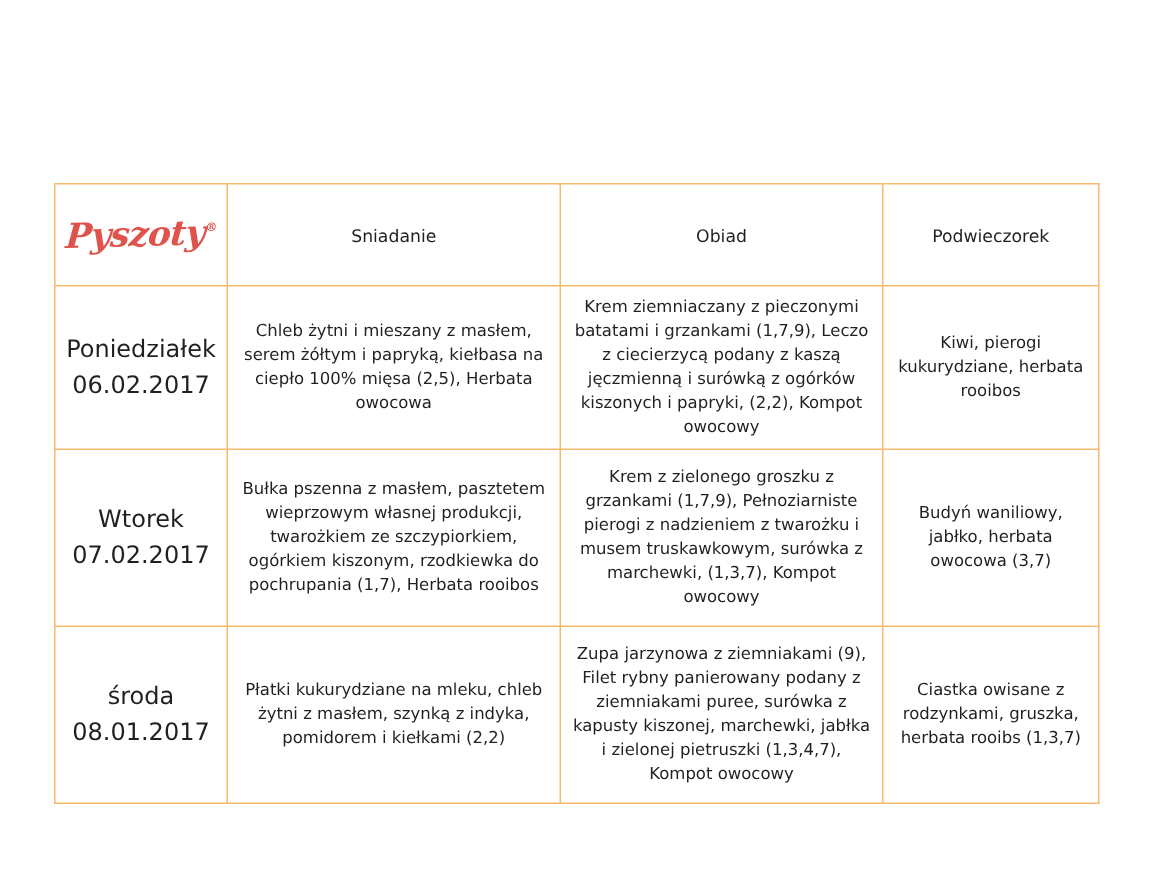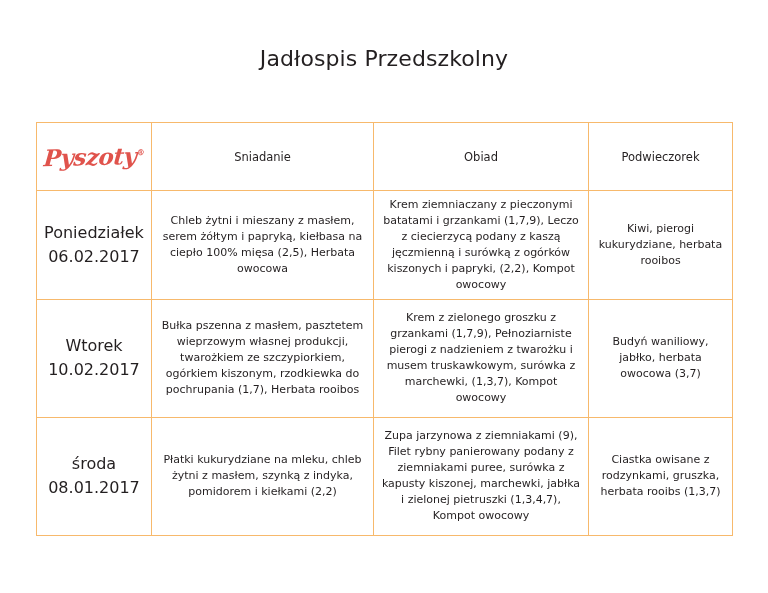--- a/index.html
+++ b/index.html
@@ -100,21 +100,20 @@
     white-space: pre-line;
   }
   tbody tr.r1 { height: 100px; }
   tbody tr.r2 { height: 118px; }
   tbody tr.r3 { height: 118px; }
 </style>
 </head>
 <body>
 
 <div class="title-block">
-  <h1 class="main-title">Jadłospis Przedszkolny</h1>
 </div>
 
 <div class="menu-table-wrap">
   <table class="menu-table">
     <colgroup>
       <col class="c-day">
       <col class="c-brk">
       <col class="c-lun">
       <col class="c-snk">
     </colgroup>
@@ -131,21 +130,21 @@
     <tbody>
       <tr class="r1">
         <td class="day-cell">Poniedziałek
 06.02.2017</td>
         <td>Chleb żytni i mieszany z masłem, serem żółtym i papryką, kiełbasa na ciepło 100% mięsa (2,5), Herbata owocowa</td>
         <td>Krem ziemniaczany z pieczonymi batatami i grzankami (1,7,9), Leczo z ciecierzycą podany z kaszą jęczmienną i surówką z ogórków kiszonych i papryki, (2,2), Kompot owocowy</td>
         <td>Kiwi, pierogi kukurydziane, herbata rooibos</td>
       </tr>
       <tr class="r2">
         <td class="day-cell">Wtorek
-10.02.2017</td>
+07.02.2017</td>
         <td>Bułka pszenna z masłem, pasztetem wieprzowym własnej produkcji, twarożkiem ze szczypiorkiem, ogórkiem kiszonym, rzodkiewka do pochrupania (1,7), Herbata rooibos</td>
         <td>Krem z zielonego groszku z grzankami (1,7,9), Pełnoziarniste pierogi z nadzieniem z twarożku i musem truskawkowym, surówka z marchewki,  (1,3,7), Kompot owocowy</td>
         <td>Budyń waniliowy, jabłko, herbata owocowa (3,7)</td>
       </tr>
       <tr class="r3">
         <td class="day-cell">środa
 08.01.2017</td>
         <td>Płatki kukurydziane na mleku, chleb żytni z masłem, szynką z indyka, pomidorem i kiełkami (2,2)</td>
         <td>Zupa jarzynowa z ziemniakami (9), Filet rybny panierowany podany z ziemniakami puree, surówka z kapusty kiszonej, marchewki, jabłka i zielonej pietruszki (1,3,4,7), Kompot owocowy</td>
         <td>Ciastka owisane z rodzynkami, gruszka, herbata rooibs (1,3,7)</td>

